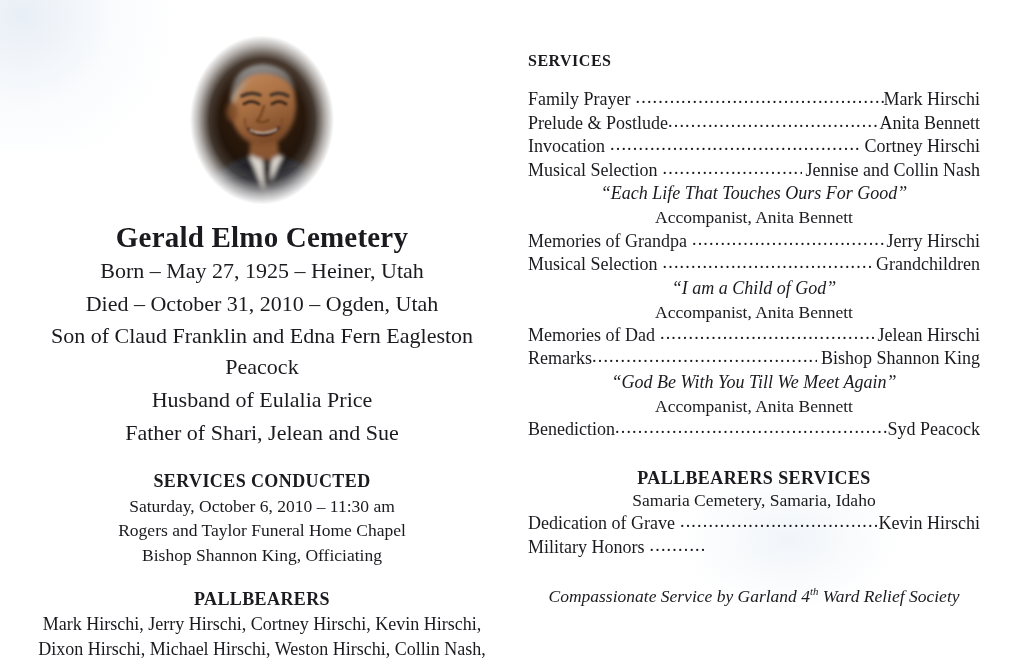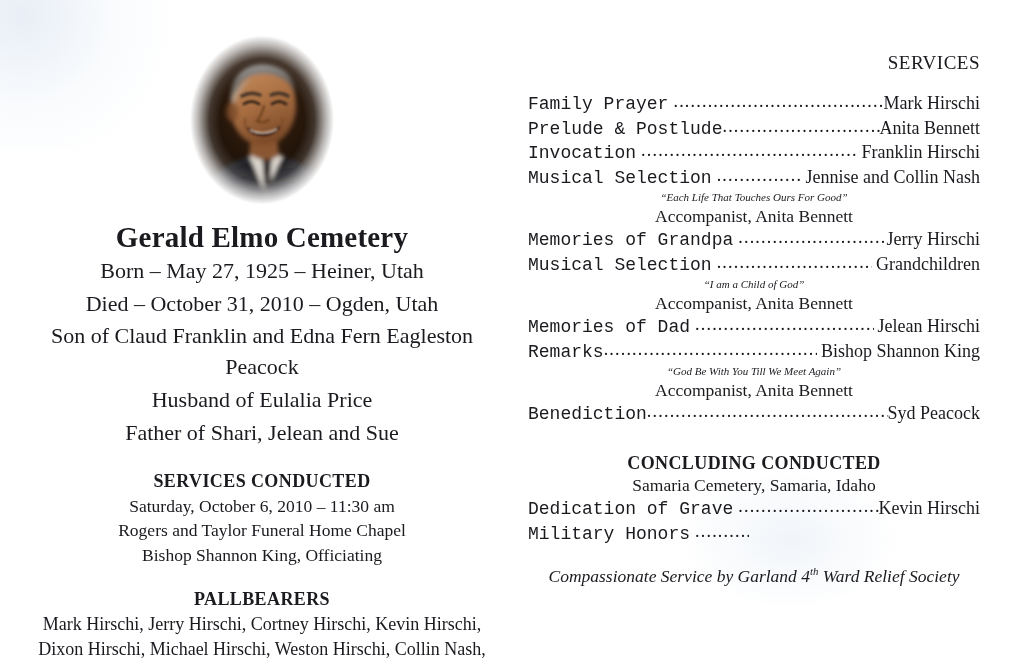--- a/index.html
+++ b/index.html
@@ -92,74 +92,74 @@
   .ital { }
 
   
   .right-col {
     position: absolute;
     left: 528px;
     top: 52px;
     width: 452px;
   }
   .right-heading {
-    font-size: 19px;
-    font-weight: normal;
-    text-align: right;
+    font-size: 16px;
+    font-weight: bold;
+    text-align: left;
     letter-spacing: 0.5px;
   }
   .program-list { margin-top: 18px; }
 
   
   .leader-row {
     display: flex;
     align-items: baseline;
     width: 100%;
     font-size: 18px;
     line-height: 1.31;
     white-space: nowrap;
   }
-  .leader-row .lbl { flex: 0 0 auto; font-family: Liberation Mono, monospace; }
+  .leader-row .lbl { flex: 0 0 auto; }
   .leader-row .dots {
     flex: 1 1 auto;
     overflow: hidden;
     margin: 0 0px;
     position: relative;
     top: -2px;
   }
   .leader-row .dots::before {
     content: "......................................................................................................................";
     letter-spacing: 1.2px;
     font-size: 18px;
   }
   .leader-row .val { flex: 0 0 auto; }
   
   .gap-l .dots { margin-left: 5px; }
   .gap-r .dots { margin-right: 4px; }
 
   .center-ital {
     text-align: center;
     font-style: italic;
-    font-size: 11px;
+    font-size: 18px;
     line-height: 1.33;
   }
   .center-plain {
     text-align: center;
     font-size: 17.5px;
     line-height: 1.33;
   }
   .concluding-block { margin-top: 26px; }
   .concluding-heading {
     font-size: 18px;
     font-weight: bold;
     text-align: center;
     letter-spacing: 0.4px;
   }
   .closing-note {
-    margin-top: 19px;
+    margin-top: 26px;
     text-align: center;
     font-style: italic;
     font-size: 17.5px;
   }
   sup { font-size: 0.62em; vertical-align: super; }
 </style>
 </head>
 <body>
 
 <div id="page">
@@ -272,21 +272,21 @@
           <span class="val">Mark Hirschi</span>
         </div>
         <div class="leader-row">
           <span class="lbl">Prelude &amp; Postlude</span>
           <span class="dots"></span>
           <span class="val">Anita Bennett</span>
         </div>
         <div class="leader-row gap-l gap-r">
           <span class="lbl">Invocation</span>
           <span class="dots"></span>
-          <span class="val">Franklin Hirschi</span>
+          <span class="val">Cortney Hirschi</span>
         </div>
         <div class="leader-row gap-l gap-r">
           <span class="lbl">Musical Selection</span>
           <span class="dots"></span>
           <span class="val">Jennise and Collin Nash</span>
         </div>
         <div class="center-ital">“Each Life That Touches Ours For Good”</div>
         <div class="center-plain"><span class="ital">Accompanist</span><span>, Anita Bennett</span></div>
         <div class="leader-row gap-l">
           <span class="lbl">Memories of Grandpa</span>
@@ -313,21 +313,21 @@
         <div class="center-ital">“God Be With You Till We Meet Again”</div>
         <div class="center-plain"><span class="ital">Accompanist</span><span>, Anita Bennett</span></div>
         <div class="leader-row">
           <span class="lbl">Benediction</span>
           <span class="dots"></span>
           <span class="val">Syd Peacock</span>
         </div>
       </div>
 
     <div class="concluding-block">
-      <div class="concluding-heading">CONCLUDING CONDUCTED</div>
+      <div class="concluding-heading">PALLBEARERS SERVICES</div>
       <div class="center-plain">Samaria Cemetery, Samaria, Idaho</div>
       <div id="concluding-list">
           <div class="leader-row gap-l">
             <span class="lbl">Dedication of Grave</span>
             <span class="dots"></span>
             <span class="val">Kevin Hirschi</span>
           </div>
           <div class="leader-row gap-l gap-r">
             <span class="lbl">Military Honors</span>
             <span class="dots" style="flex: 0 0 auto; margin-left: 5px; margin-right: 5px; width: 54px;"></span>

